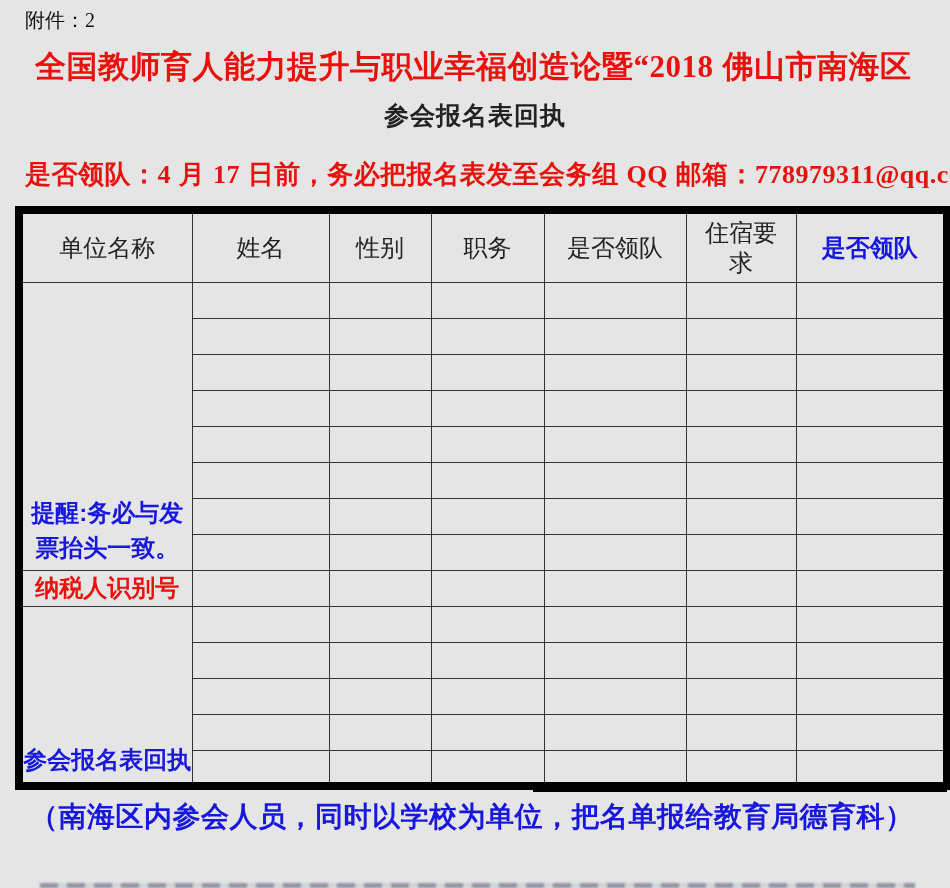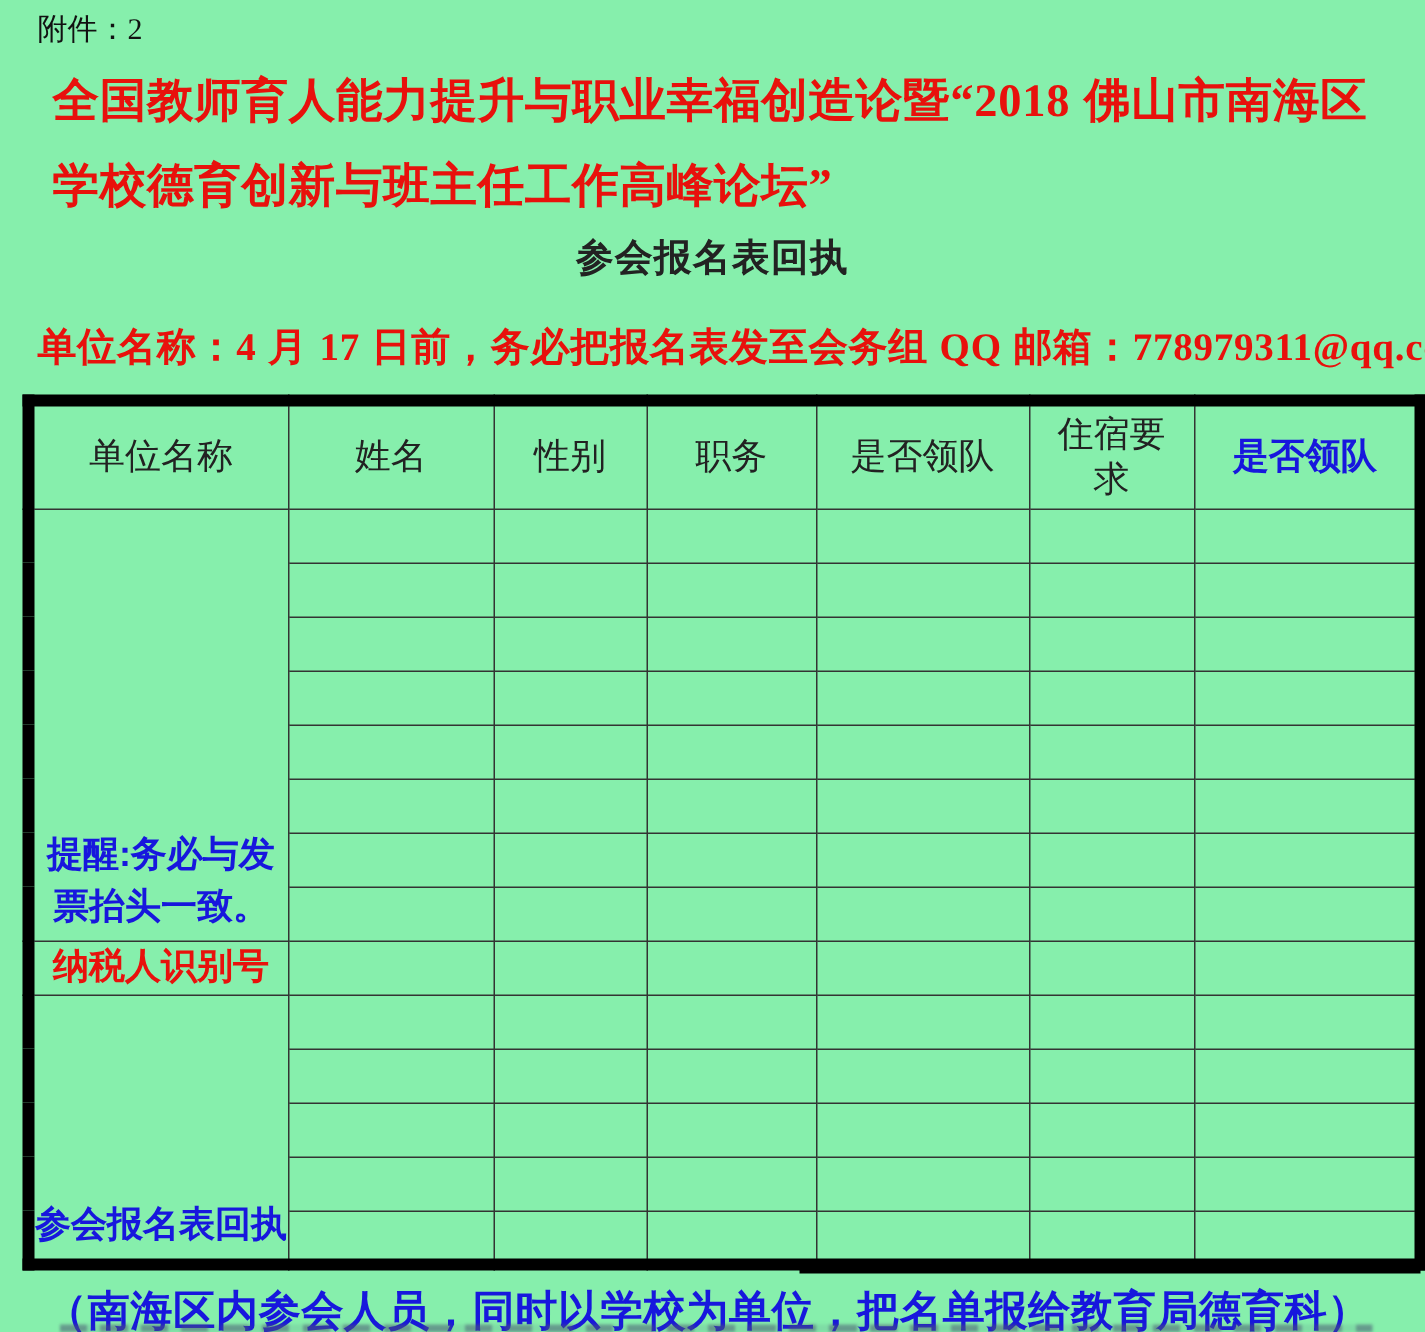--- a/index.html
+++ b/index.html
@@ -1,17 +1,17 @@
 <!DOCTYPE html>
 <html><head>
 <meta charset="utf-8">
 <style>
   html,body{margin:0;padding:0;background:#ffffff;}
   .page{
-    position:relative;width:950px;height:888px;overflow:hidden;background:#86efac;
+    position:relative;width:950px;height:888px;overflow:hidden;background:#e5e5e5;
     font-family:"Liberation Sans","DejaVu Sans",sans-serif;color:#1a1a1a;
   }
   .attachment{
     padding:7px 0 0 25px;font-size:20px;line-height:26px;color:#111;
     font-family:"Liberation Serif","DejaVu Serif",serif;
   }
   .doc-title{
     margin:5px 22px 0 35px;font-size:31px;font-weight:bold;color:#e8110c;
     line-height:57px;letter-spacing:0.5px;
   }
@@ -65,26 +65,25 @@
 </style>
 </head>
 <body>
 
 <div class="page">
 
   <div class="attachment">附件：2</div>
 
   <div class="doc-title">
     <span class="tline"><span>全国教师育人能力提升与职业幸福创造论暨</span><span class="latin">“2018</span><span> 佛山市南海区</span></span>
-    <span class="tline"><span>学校德育创新与班主任工作高峰论坛</span><span class="latin">”</span></span>
   </div>
 
   <div class="subtitle">参会报名表回执</div>
 
-  <div class="notice"><span>单位名称：</span><span class="latin">4</span><span> 月 </span><span class="latin">17</span><span> 日前，务必把报名表发至会务组 </span><span class="latin">QQ</span><span> 邮箱：</span><span class="latin">778979311@qq.com</span></div>
+  <div class="notice"><span>是否领队：</span><span class="latin">4</span><span> 月 </span><span class="latin">17</span><span> 日前，务必把报名表发至会务组 </span><span class="latin">QQ</span><span> 邮箱：</span><span class="latin">778979311@qq.com</span></div>
 
   <div class="table-wrap">
     <table class="form">
       <colgroup>
         <col style="width:173px">
           <col style="width:137px">
           <col style="width:102px">
         <col style="width:113px">
           <col style="width:142px">
           <col style="width:110px">

